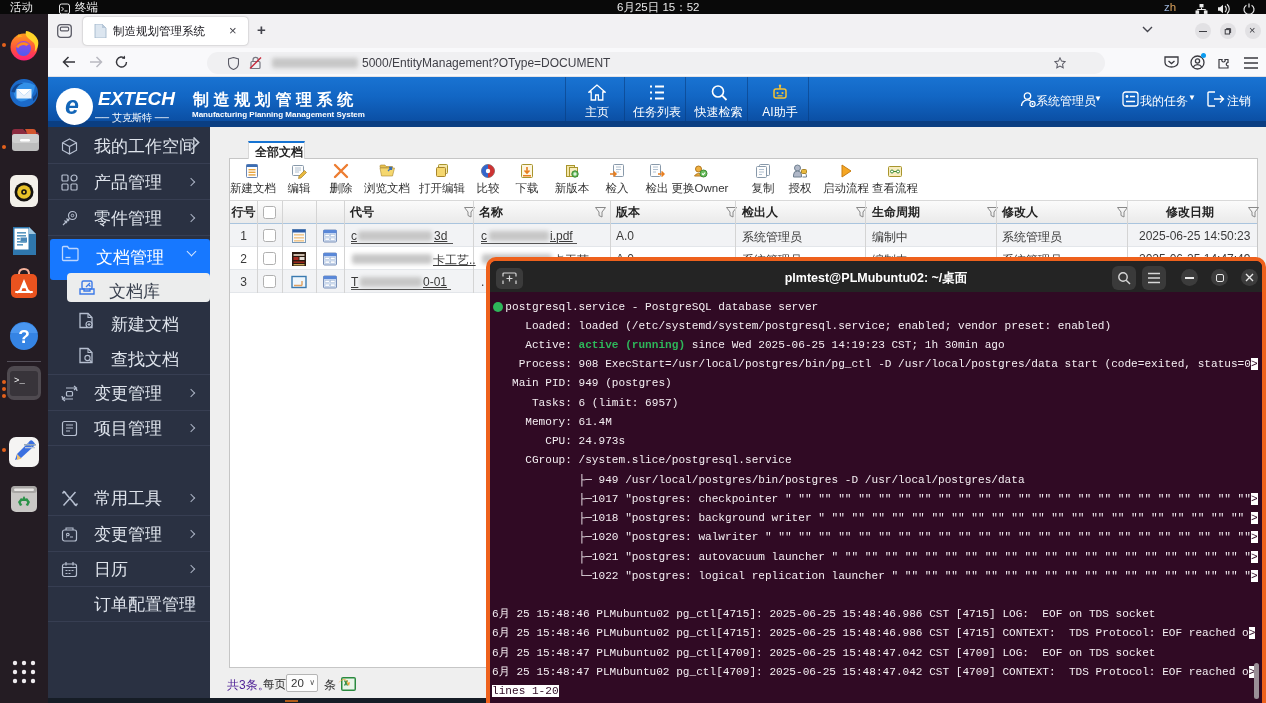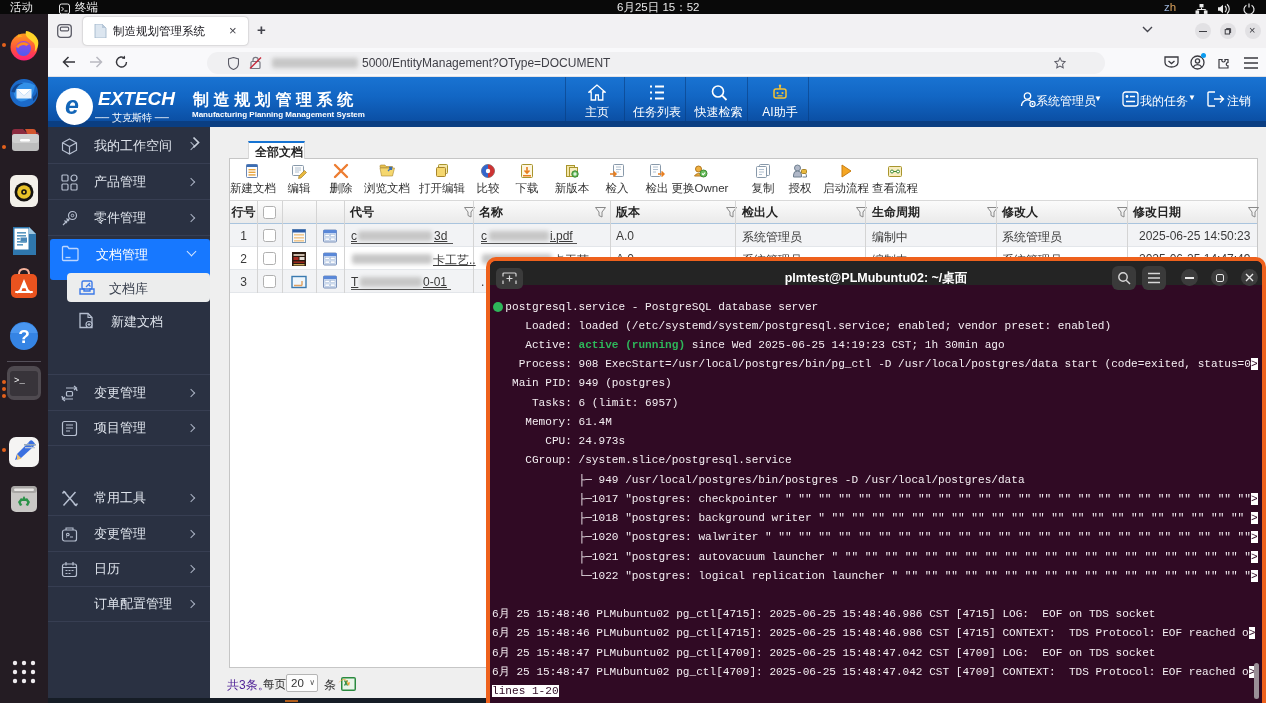--- a/index.html
+++ b/index.html
@@ -27,21 +27,21 @@
   border-radius:12px; font-size:12px; color:#15141a; }
 
 
 #appheader { left:48px; top:77px; width:1218px; height:44px;
   background:linear-gradient(180deg,#1973d2 0%,#1266c4 45%,#0b4fa4 100%); color:#fff; }
 #appsub { left:48px; top:121px; width:1218px; height:6px; background:#0a3e82; }
 .hmenu { position:absolute; top:0; height:44px; text-align:center; color:#fff; font-size:12px; }
 .hsep { position:absolute; top:0; width:1px; height:44px; background:rgba(9,58,122,.55); }
 
 
-#sidebar { left:48px; top:127px; width:162px; height:571px; background:#2a3142; color:#dfe4ec; font-size:13px; }
+#sidebar { left:48px; top:127px; width:162px; height:571px; background:#2a3142; color:#dfe4ec; font-size:17px; }
 .srow { position:absolute; left:0; width:162px; height:36px; border-bottom:1px solid #373e52; }
 .srow .txt { position:absolute; left:46px; top:50%; transform:translateY(-50%); }
 .srow .chev { position:absolute; right:16px; top:50%; width:6px; height:6px;
   border-right:1.6px solid #a9b1c2; border-top:1.6px solid #a9b1c2;
   transform:translateY(-50%) rotate(45deg); color:transparent; overflow:hidden; }
 #main { left:210px; top:127px; width:1056px; height:571px; background:#efefef; }
 
 
 .colline { position:absolute; top:0; width:1px; background:#d4d4d4; }
 .blur1 { position:absolute; background:#c6c6c6; filter:blur(2px); border-radius:2px; }
@@ -51,21 +51,21 @@
 .gc { position:absolute; top:0; font-size:12px; font-weight:bold; color:#222; line-height:23px; white-space:nowrap; }
 .cb { position:absolute; width:13px; height:13px; border:1px solid #b0b0b0; border-radius:2.5px; background:#fff; }
 .rtxt { position:absolute; font-size:12px; color:#3a3a3a; white-space:nowrap; }
 .lnk { text-decoration:underline; }
 svg.fun { position:absolute; top:6px; width:11px; height:11px; }
 svg.icod { position:absolute; width:16px; height:16px; }
 
 
 #term { left:486px; top:257px; width:780px; height:446px; background:#300a24;
   border:4px solid #ee611c; border-bottom:none; border-radius:10px 10px 0 0; }
-#termhead { position:absolute; left:0; top:0; width:772px; height:24px; background:#242424; border-radius:6px 6px 0 0;padding-left:48px; }
+#termhead { position:absolute; left:0; top:0; width:772px; height:31px; background:#242424; border-radius:6px 6px 0 0;padding-left:48px; }
 #termbody { position:absolute; left:0; top:35px; width:772px; height:407px; background:#300a24; overflow:hidden; }
 #termbody pre { position:absolute; left:2px; font-family:"Liberation Mono", monospace;
   font-size:11.1px; line-height:19.23px; color:#f4eef2; white-space:pre; }
 .inv { background:#fff; color:#300a24; }
 .grn { color:#2eb65a; font-weight:bold; }
 </style>
 </head>
 <body>
 <div id="stage">
   <div class="abs" id="topbar">
@@ -381,20 +381,29 @@
     </div>
     <div class="abs" style="left:0;top:179px;width:162px;height:29px;">
       <svg class="abs" style="left:30px;top:6px;" width="16" height="17" viewBox="0 0 16 17">
           <path d="M2 1.5h8l4 4V15.5H2z" fill="none" stroke="#b6bfd0" stroke-width="1.3"></path>
           <path d="M10 1.5v4h4" fill="none" stroke="#b6bfd0" stroke-width="1.1"></path>
           <circle cx="11" cy="12.5" r="3" fill="#2a3142" stroke="#b6bfd0" stroke-width="1.1"></circle>
           <path d="M11 11v3M9.5 12.5h3" stroke="#b6bfd0" stroke-width="1.1"></path>
         </svg>
       <span class="abs" style="left:63px;top:7px;">新建文档</span>
     </div>
+    <div class="abs" style="left:0;top:214px;width:162px;height:29px;">
+      <svg class="abs" style="left:30px;top:6px;" width="16" height="17" viewBox="0 0 16 17">
+          <path d="M2 1.5h8l4 4V15.5H2z" fill="none" stroke="#b6bfd0" stroke-width="1.3"></path>
+          <path d="M10 1.5v4h4" fill="none" stroke="#b6bfd0" stroke-width="1.1"></path>
+          <circle cx="9.5" cy="11" r="2.6" fill="none" stroke="#b6bfd0" stroke-width="1.1"></circle>
+          <path d="M11.5 13l2 2" stroke="#b6bfd0" stroke-width="1.1"></path>
+        </svg>
+      <span class="abs" style="left:63px;top:7px;">查找文档</span>
+    </div>
     <div class="abs" style="left:0;top:247px;width:162px;height:1px;background:#373e52;"></div>
     <div class="srow" style="top:248px;">
       <svg class="abs" style="left:13px;top:10px;" width="17" height="17" viewBox="0 0 17 17">
           <path d="M5 3h8a3 3 0 013 3v0M12 14H4a3 3 0 01-3-3v0" fill="none" stroke="#b6bfd0" stroke-width="1.2"></path>
           <path d="M13 1l2.5 2L13 5M4 12l-2.5 2L4 16" fill="none" stroke="#b6bfd0" stroke-width="1.2"></path>
           <rect x="5.5" y="6.5" width="6" height="4.5" rx="1" fill="none" stroke="#b6bfd0" stroke-width="1.2"></rect>
         </svg>
       <span class="txt">变更管理</span>
         <span class="chev">❯</span>
     </div>
@@ -569,21 +578,21 @@
       <div class="abs" style="left:0;top:42px;width:1027px;height:23px;background:linear-gradient(#fbfbfb,#eaeaea);border-bottom:1px solid #a9c4de;"></div>
       <div id="ghead" class="abs" style="left:0;top:42px;width:1027px;height:23px;">
         <span class="gc" style="left:0;width:27px;text-align:center;">行号</span>
         <span class="cb" style="left:33px;top:5px;"></span>
         <span class="gc" style="left:120px;">代号</span>
         <span class="gc" style="left:249px;">名称</span>
         <span class="gc" style="left:386px;">版本</span>
         <span class="gc" style="left:512px;">检出人</span>
         <span class="gc" style="left:642px;">生命周期</span>
         <span class="gc" style="left:772px;">修改人</span>
-        <span class="gc" style="left:903px;">修改日期</span>
+        <span class="gc" style="left:936px;">修改日期</span>
         <svg class="fun" style="left:234px;" viewBox="0 0 11 11">
             <path d="M0.5 0.5h10L7 5v5L4 8.5V5z" fill="none" stroke="#888" stroke-width="1"></path>
           </svg>
         <svg class="fun" style="left:365px;" viewBox="0 0 11 11">
             <path d="M0.5 0.5h10L7 5v5L4 8.5V5z" fill="none" stroke="#888" stroke-width="1"></path>
           </svg>
         <svg class="fun" style="left:496px;" viewBox="0 0 11 11">
             <path d="M0.5 0.5h10L7 5v5L4 8.5V5z" fill="none" stroke="#888" stroke-width="1"></path>
           </svg>
         <svg class="fun" style="left:626px;" viewBox="0 0 11 11">

